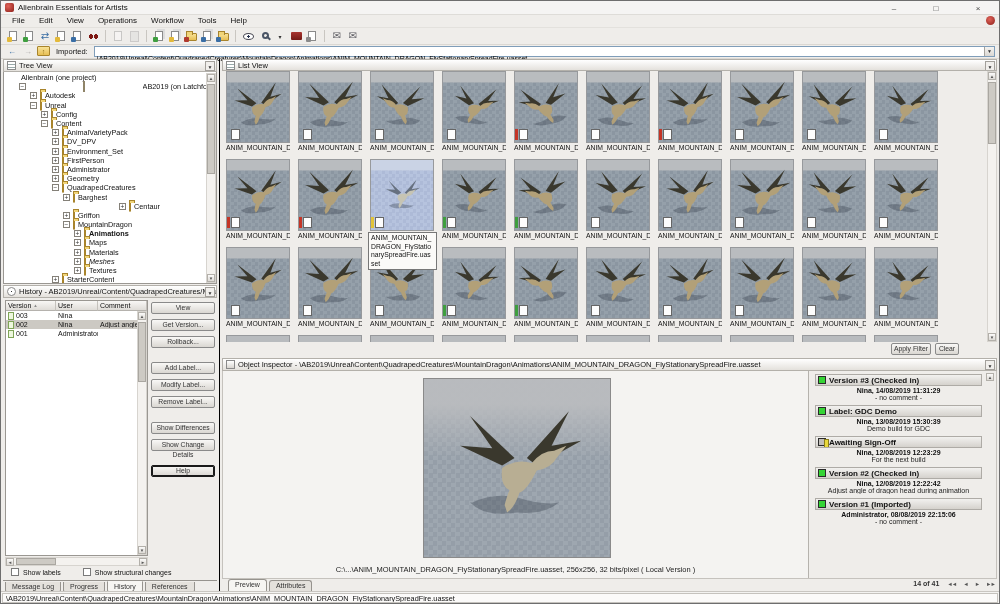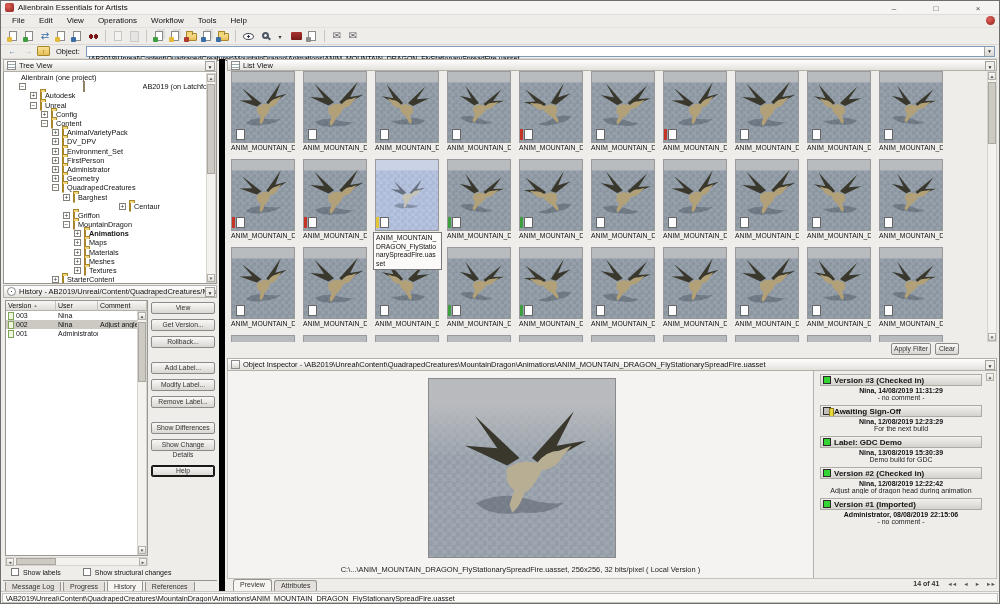--- a/index.html
+++ b/index.html
@@ -44,21 +44,21 @@
   .navb.dis { color:#b0aeab; }
   .navb.up { color:#8a6a12; background:linear-gradient(#f8e296,#e7bf55); width:13px; height:10px; border:1px solid #a8842c; border-radius:1px; font-size:7px; }
   .addrlabel { font-size:7.5px; padding:0 3px; }
   .addrbox { flex:1; height:11px; background:#fff; border:1px solid #7f9db9; position:relative; }
   .addrbox input { width:calc(100% - 11px); height:9px; border:none; outline:none; font-size:7px; padding:0 2px; background:transparent; }
   .addrdrop { position:absolute; right:0; top:0; width:10px; height:9px; background:linear-gradient(#f4f3f1,#dad7d2); border-left:1px solid #a5a29d; text-align:center; font-size:5px; line-height:9px; color:#333; }
 
   
   .content { position:absolute; top:58px; left:0; right:0; bottom:12px; display:flex; }
   .leftcol { width:218px; position:relative; flex:none; }
-  .rightcol { flex:1; position:relative; border-left:6px solid #000000; }
+  .rightcol { flex:1; position:relative; border-left:1px solid #000000; }
 
   
   .phead { position:absolute; left:2px; right:2px; height:13px; background:linear-gradient(#ffffff,#e4e1dc); border:1px solid #b3b0aa; display:flex; align-items:center; gap:3px; padding:0 3px; font-size:7.5px; white-space:nowrap; overflow:hidden; }
   .phead-btn { position:absolute; right:1px; top:1px; width:10px; height:10px; border:1px solid #a3a09b; background:#f1efec; font-size:5px; line-height:10px; text-align:center; color:#333; }
   .ph-icon { width:9px; height:9px; flex:none; border:1px solid #8a8a8a; background:linear-gradient(#fff,#d8d5d0); position:relative; }
   .ph-icon.grid { background:linear-gradient(#fff 0 2px,#9aa 2px 3px,#fff 3px 5px,#9aa 5px 6px,#fff 6px); }
   .ph-icon.clock { border-radius:50%; background:radial-gradient(circle 1px at 50% 50%,#333 90%,#fff 92%); }
 
   
   .treebody { position:absolute; top:13px; left:2px; right:2px; height:212px; background:#fff; border:1px solid #9a9792; border-top:none; overflow:hidden; padding:1px 0 0 2px; }
@@ -254,21 +254,21 @@
         <span class="i-mail">✉</span>
       </span>
     </div>
 
   <div class="addrrow">
     <span id="nav-btns" style="display:flex;gap:2px">
         <span class="navb">←</span>
         <span class="navb dis">→</span>
         <span class="navb up">↑</span>
       </span>
-    <span class="addrlabel">Object:</span>
+    <span class="addrlabel">Imported:</span>
     <span class="addrbox">
       <input readonly="" value="\AB2019\Unreal\Content\QuadrapedCreatures\MountainDragon\Animations\ANIM_MOUNTAIN_DRAGON_FlyStationarySpreadFire.uasset" style="">
       <span class="addrdrop">▼</span>
     </span>
   </div>
 
   <div class="content">
 
     <div class="leftcol">
       <div class="phead" style="top:0">
@@ -370,21 +370,21 @@
           <div class="titem" style="padding-left: 68px;">
             <span class="exp">+</span>
             <span class="tico"><span class="ic-folder"></span></span>
             <span class="lbl">Maps</span>
           </div>
           <div class="titem" style="padding-left: 68px;">
             <span class="exp">+</span>
             <span class="tico"><span class="ic-folder"></span></span>
             <span class="lbl">Materials</span>
           </div>
-          <div class="titem" style="padding-left: 68px;">
+          <div class="titem" style="padding-left: 68px; font-style: italic;">
             <span class="exp">+</span>
             <span class="tico"><span class="ic-folder"></span></span>
             <span class="lbl">Meshes</span>
           </div>
           <div class="titem" style="padding-left: 68px;">
             <span class="exp">+</span>
             <span class="tico"><span class="ic-folder"></span></span>
             <span class="lbl">Textures</span>
           </div>
           <div class="titem" style="padding-left: 46px;">
@@ -979,33 +979,33 @@
         <div class="vent">
               <div class="vent-h">
                 <span class="vic"></span>
                 <span>Version #3 (Checked in)</span>
               </div>
               <div class="vent-meta">Nina, 14/08/2019 11:31:29</div>
               <div class="vent-c">- no comment -</div>
             </div>
             <div class="vent">
               <div class="vent-h">
+                <span class="vic"></span>
+                <span>Label: GDC Demo</span>
+              </div>
+              <div class="vent-meta">Nina, 13/08/2019 15:30:39</div>
+              <div class="vent-c">Demo build for GDC</div>
+            </div>
+            <div class="vent">
+              <div class="vent-h">
                 <span class="vic awaiting"></span>
                 <span>Awaiting Sign-Off</span>
               </div>
               <div class="vent-meta">Nina, 12/08/2019 12:23:29</div>
               <div class="vent-c">For the next build</div>
-            </div>
-            <div class="vent">
-              <div class="vent-h">
-                <span class="vic"></span>
-                <span>Label: GDC Demo</span>
-              </div>
-              <div class="vent-meta">Nina, 13/08/2019 15:30:39</div>
-              <div class="vent-c">Demo build for GDC</div>
             </div>
             <div class="vent">
               <div class="vent-h">
                 <span class="vic"></span>
                 <span>Version #2 (Checked in)</span>
               </div>
               <div class="vent-meta">Nina, 12/08/2019 12:22:42</div>
               <div class="vent-c">Adjust angle of dragon head during animation</div>
             </div>
             <div class="vent">

